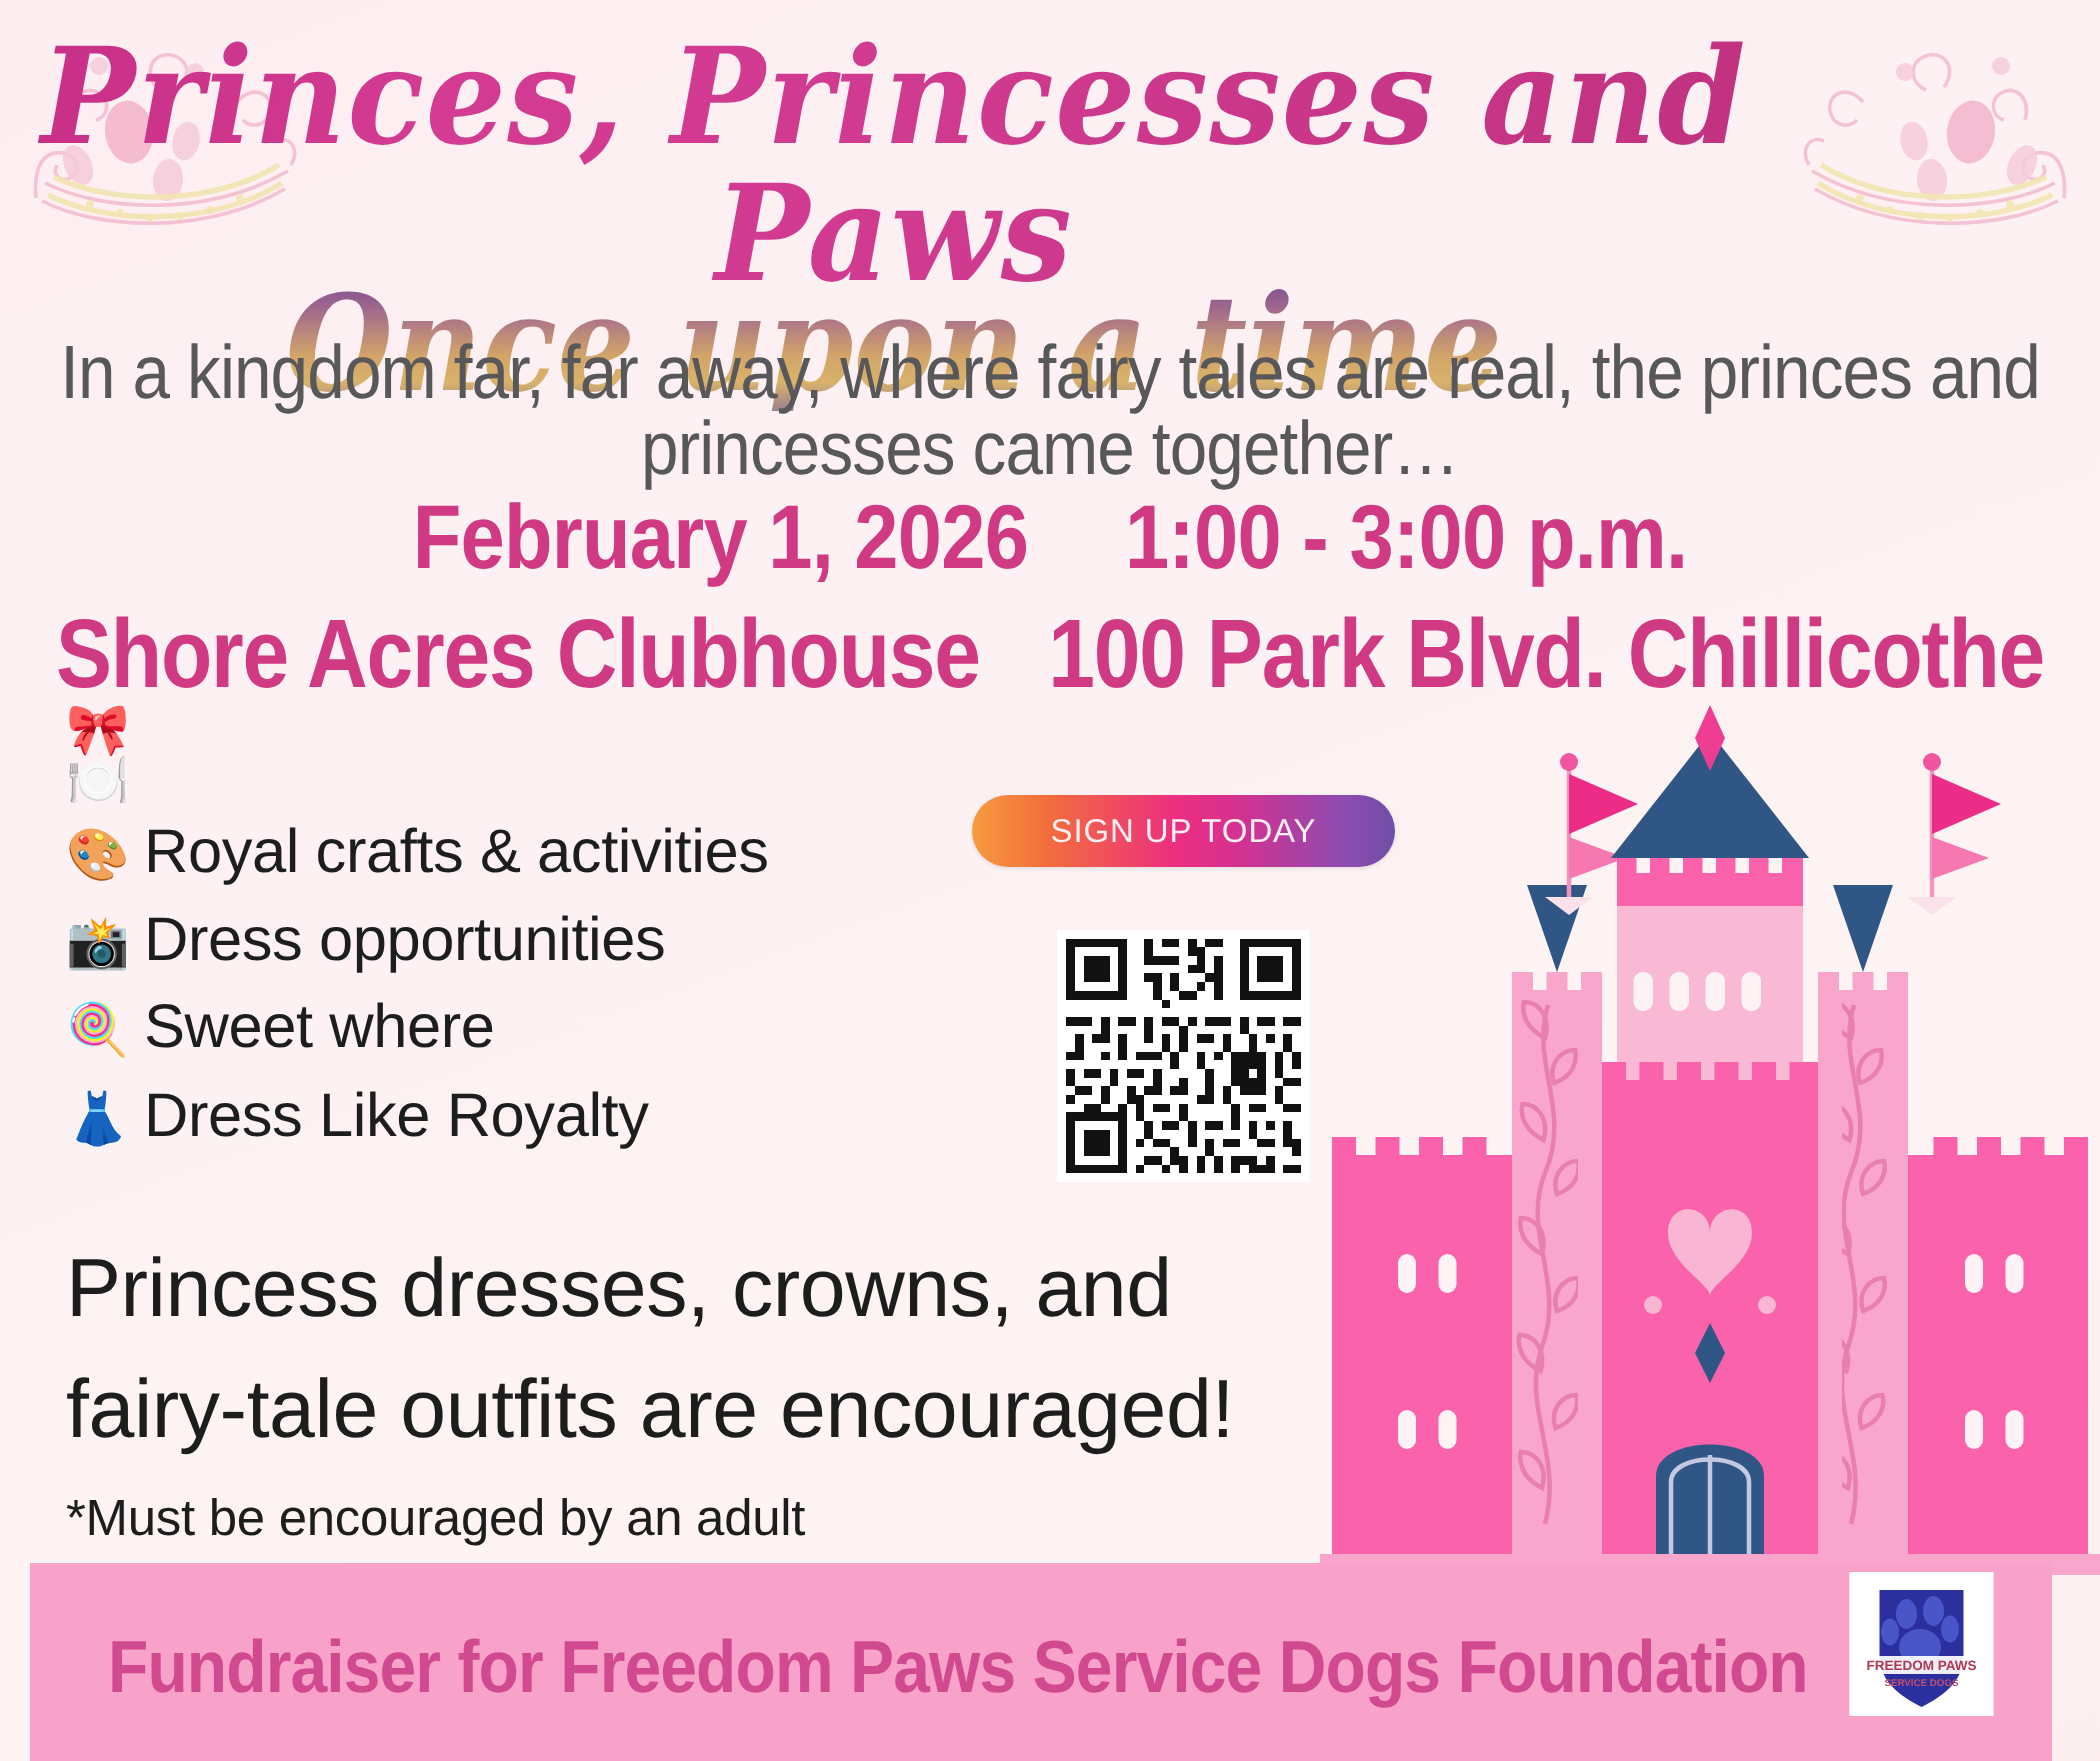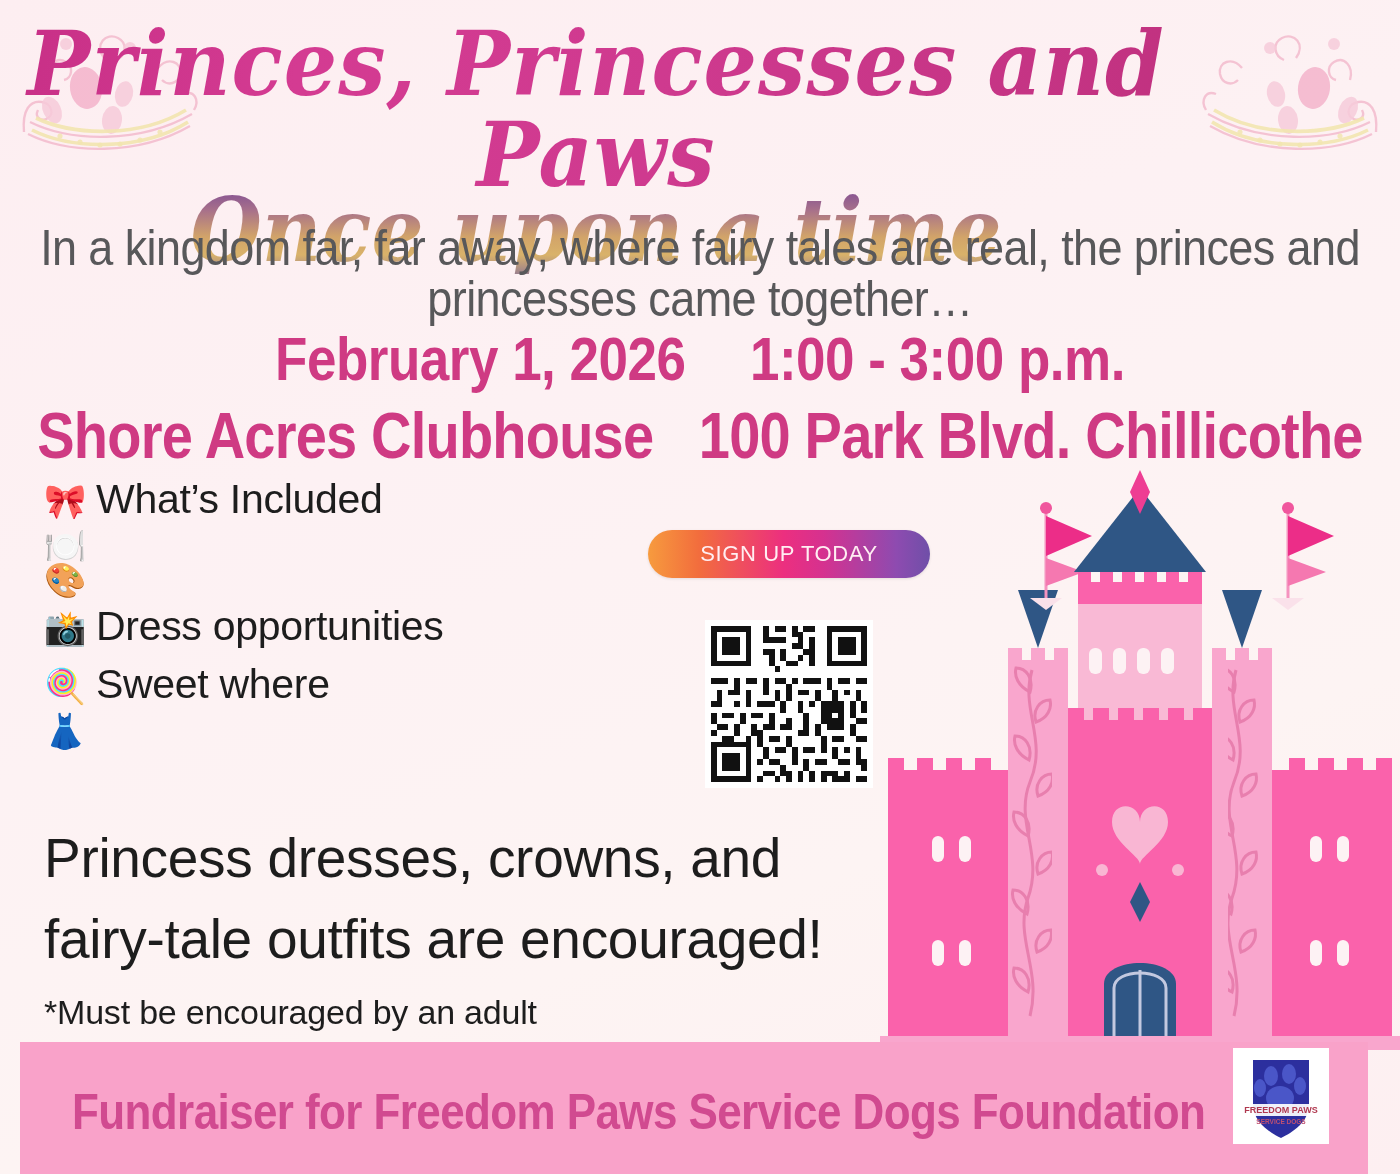--- a/index.html
+++ b/index.html
@@ -257,38 +257,39 @@
 
   <div class="venue">
     <span>Shore Acres Clubhouse</span>
     <span class="gap"></span>
     <span>100 Park Blvd. Chillicothe</span>
   </div>
 
   <div class="list">
     <div class="list-item">
       <span class="emoji">🎀</span>
-      <span>What’s Included</span>
     </div>
     <div class="list-item">
       <span class="emoji">🍽️</span>
     </div>
     <div class="list-item">
       <span class="emoji">🎨</span>
+      <span>Royal crafts &amp; activities</span>
     </div>
     <div class="list-item">
       <span class="emoji">📸</span>
       <span>Dress opportunities</span>
     </div>
     <div class="list-item">
       <span class="emoji">🍭</span>
       <span>Sweet where</span>
     </div>
     <div class="list-item">
       <span class="emoji">👗</span>
+      <span>Dress Like Royalty</span>
     </div>
   </div>
 
   <div class="para para-1">Princess dresses, crowns, and fairy-tale outfits are encouraged!</div>
   <div class="note">*Must be encouraged by an adult</div>
 
   <div class="signup">
     <span>SIGN UP TODAY</span>
   </div>
 

